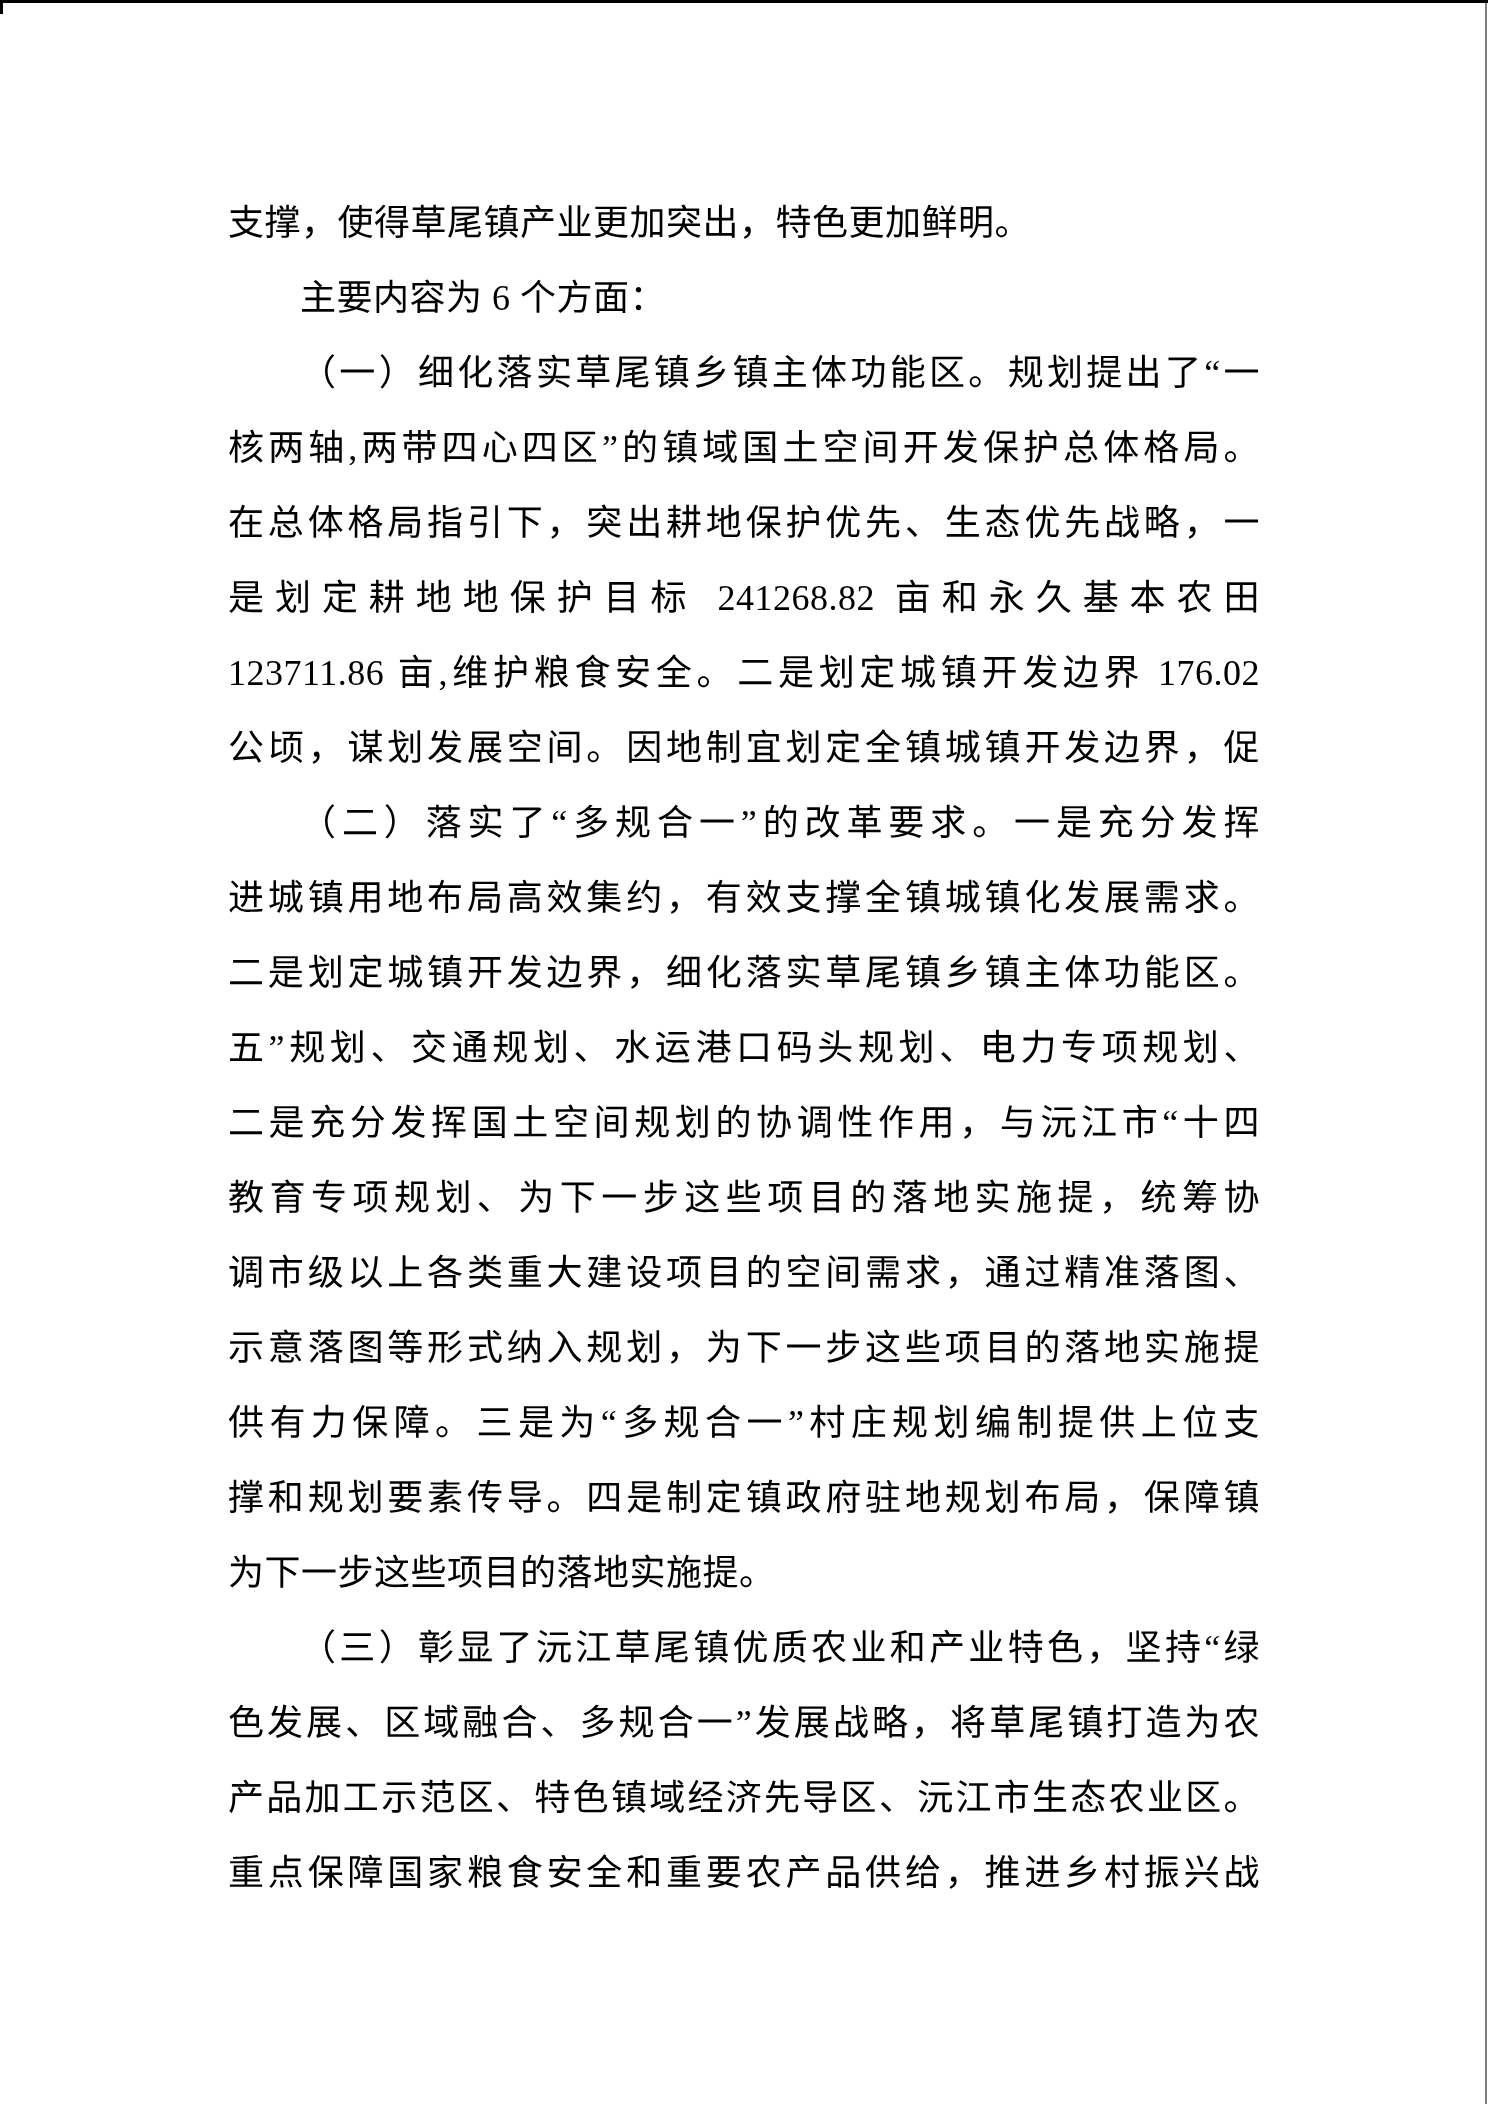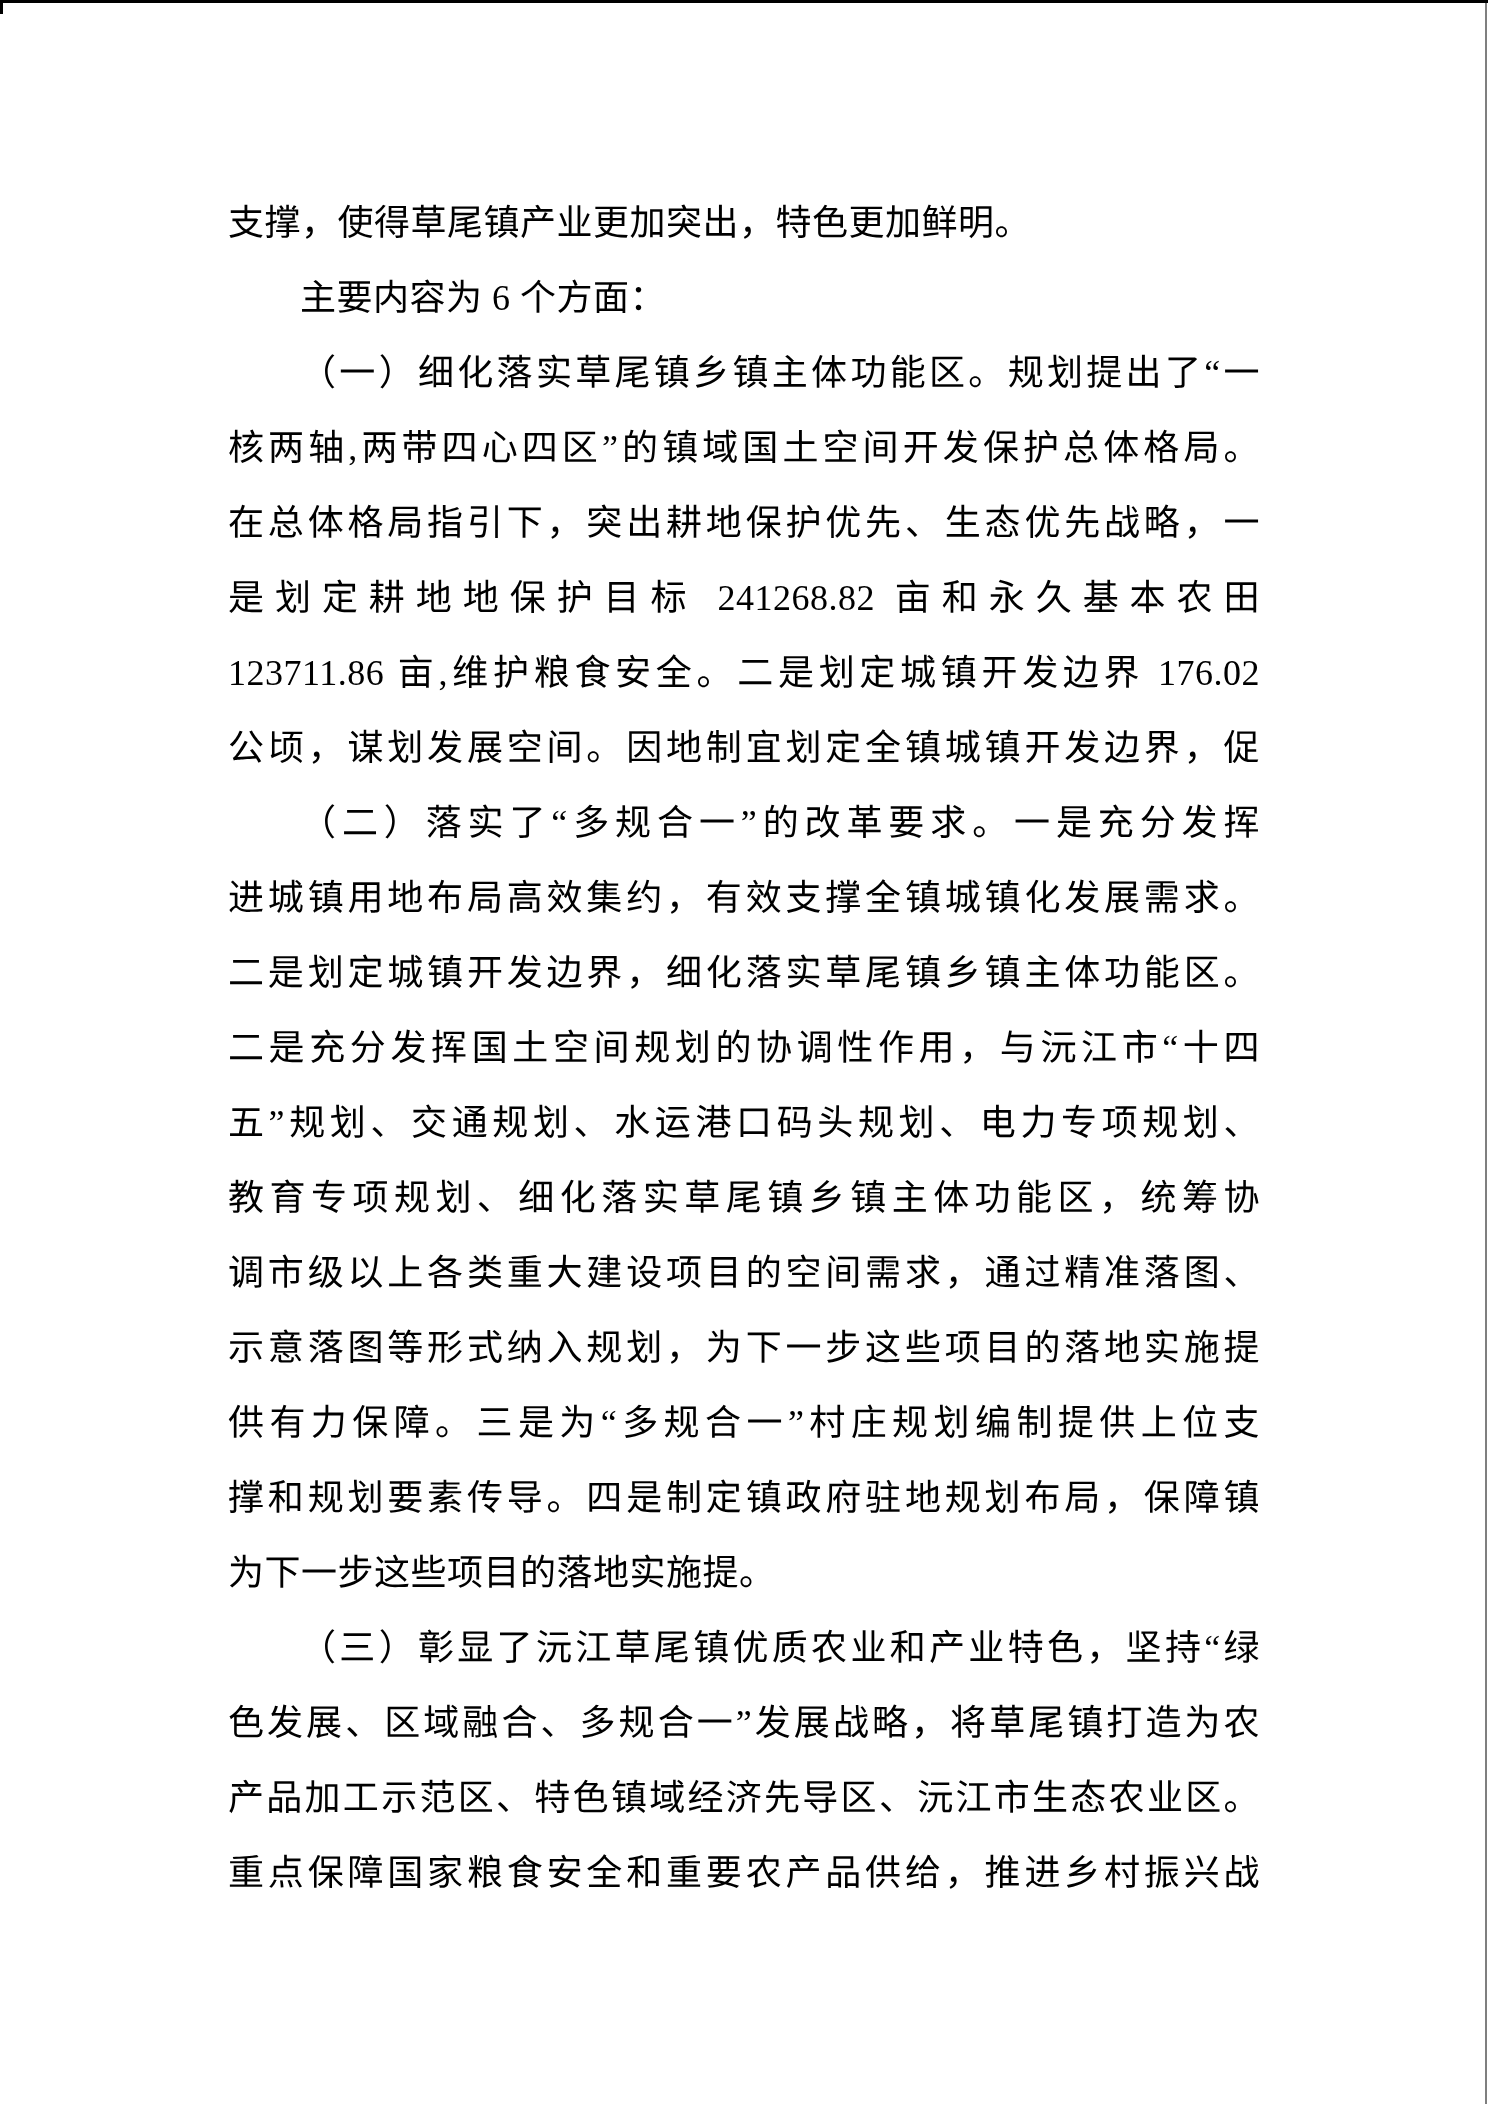--- a/index.html
+++ b/index.html
@@ -86,23 +86,23 @@
     <div class="line indent">主要内容为 6 个方面：</div>
     <div class="line indent justify">（一）细化落实草尾镇乡镇主体功能区。规划提出了“一</div>
     <div class="line justify">核两轴,两带四心四区”的镇域国土空间开发保护总体格局。</div>
     <div class="line justify">在总体格局指引下，突出耕地保护优先、生态优先战略，一</div>
     <div class="line justify">是划定耕地地保护目标 241268.82 亩和永久基本农田</div>
     <div class="line justify">123711.86 亩,维护粮食安全。二是划定城镇开发边界 176.02</div>
     <div class="line justify">公顷，谋划发展空间。因地制宜划定全镇城镇开发边界，促</div>
     <div class="line indent justify">（二）落实了“多规合一”的改革要求。一是充分发挥</div>
     <div class="line justify">进城镇用地布局高效集约，有效支撑全镇城镇化发展需求。</div>
     <div class="line justify">二是划定城镇开发边界，细化落实草尾镇乡镇主体功能区。</div>
+    <div class="line justify">五”规划、交通规划、水运港口码头规划、电力专项规划、</div>
     <div class="line justify">二是充分发挥国土空间规划的协调性作用，与沅江市“十四</div>
-    <div class="line justify">五”规划、交通规划、水运港口码头规划、电力专项规划、</div>
-    <div class="line justify">教育专项规划、细化落实草尾镇乡镇主体功能区，统筹协</div>
+    <div class="line justify">教育专项规划、为下一步这些项目的落地实施提，统筹协</div>
     <div class="line justify">调市级以上各类重大建设项目的空间需求，通过精准落图、</div>
     <div class="line justify">示意落图等形式纳入规划，为下一步这些项目的落地实施提</div>
     <div class="line justify">供有力保障。三是为“多规合一”村庄规划编制提供上位支</div>
     <div class="line justify">撑和规划要素传导。四是制定镇政府驻地规划布局，保障镇</div>
     <div class="line">为下一步这些项目的落地实施提。</div>
     <div class="line indent justify">（三）彰显了沅江草尾镇优质农业和产业特色，坚持“绿</div>
     <div class="line justify">色发展、区域融合、多规合一”发展战略，将草尾镇打造为农</div>
     <div class="line justify">产品加工示范区、特色镇域经济先导区、沅江市生态农业区。</div>
     <div class="line justify">重点保障国家粮食安全和重要农产品供给，推进乡村振兴战</div>
   </div>

